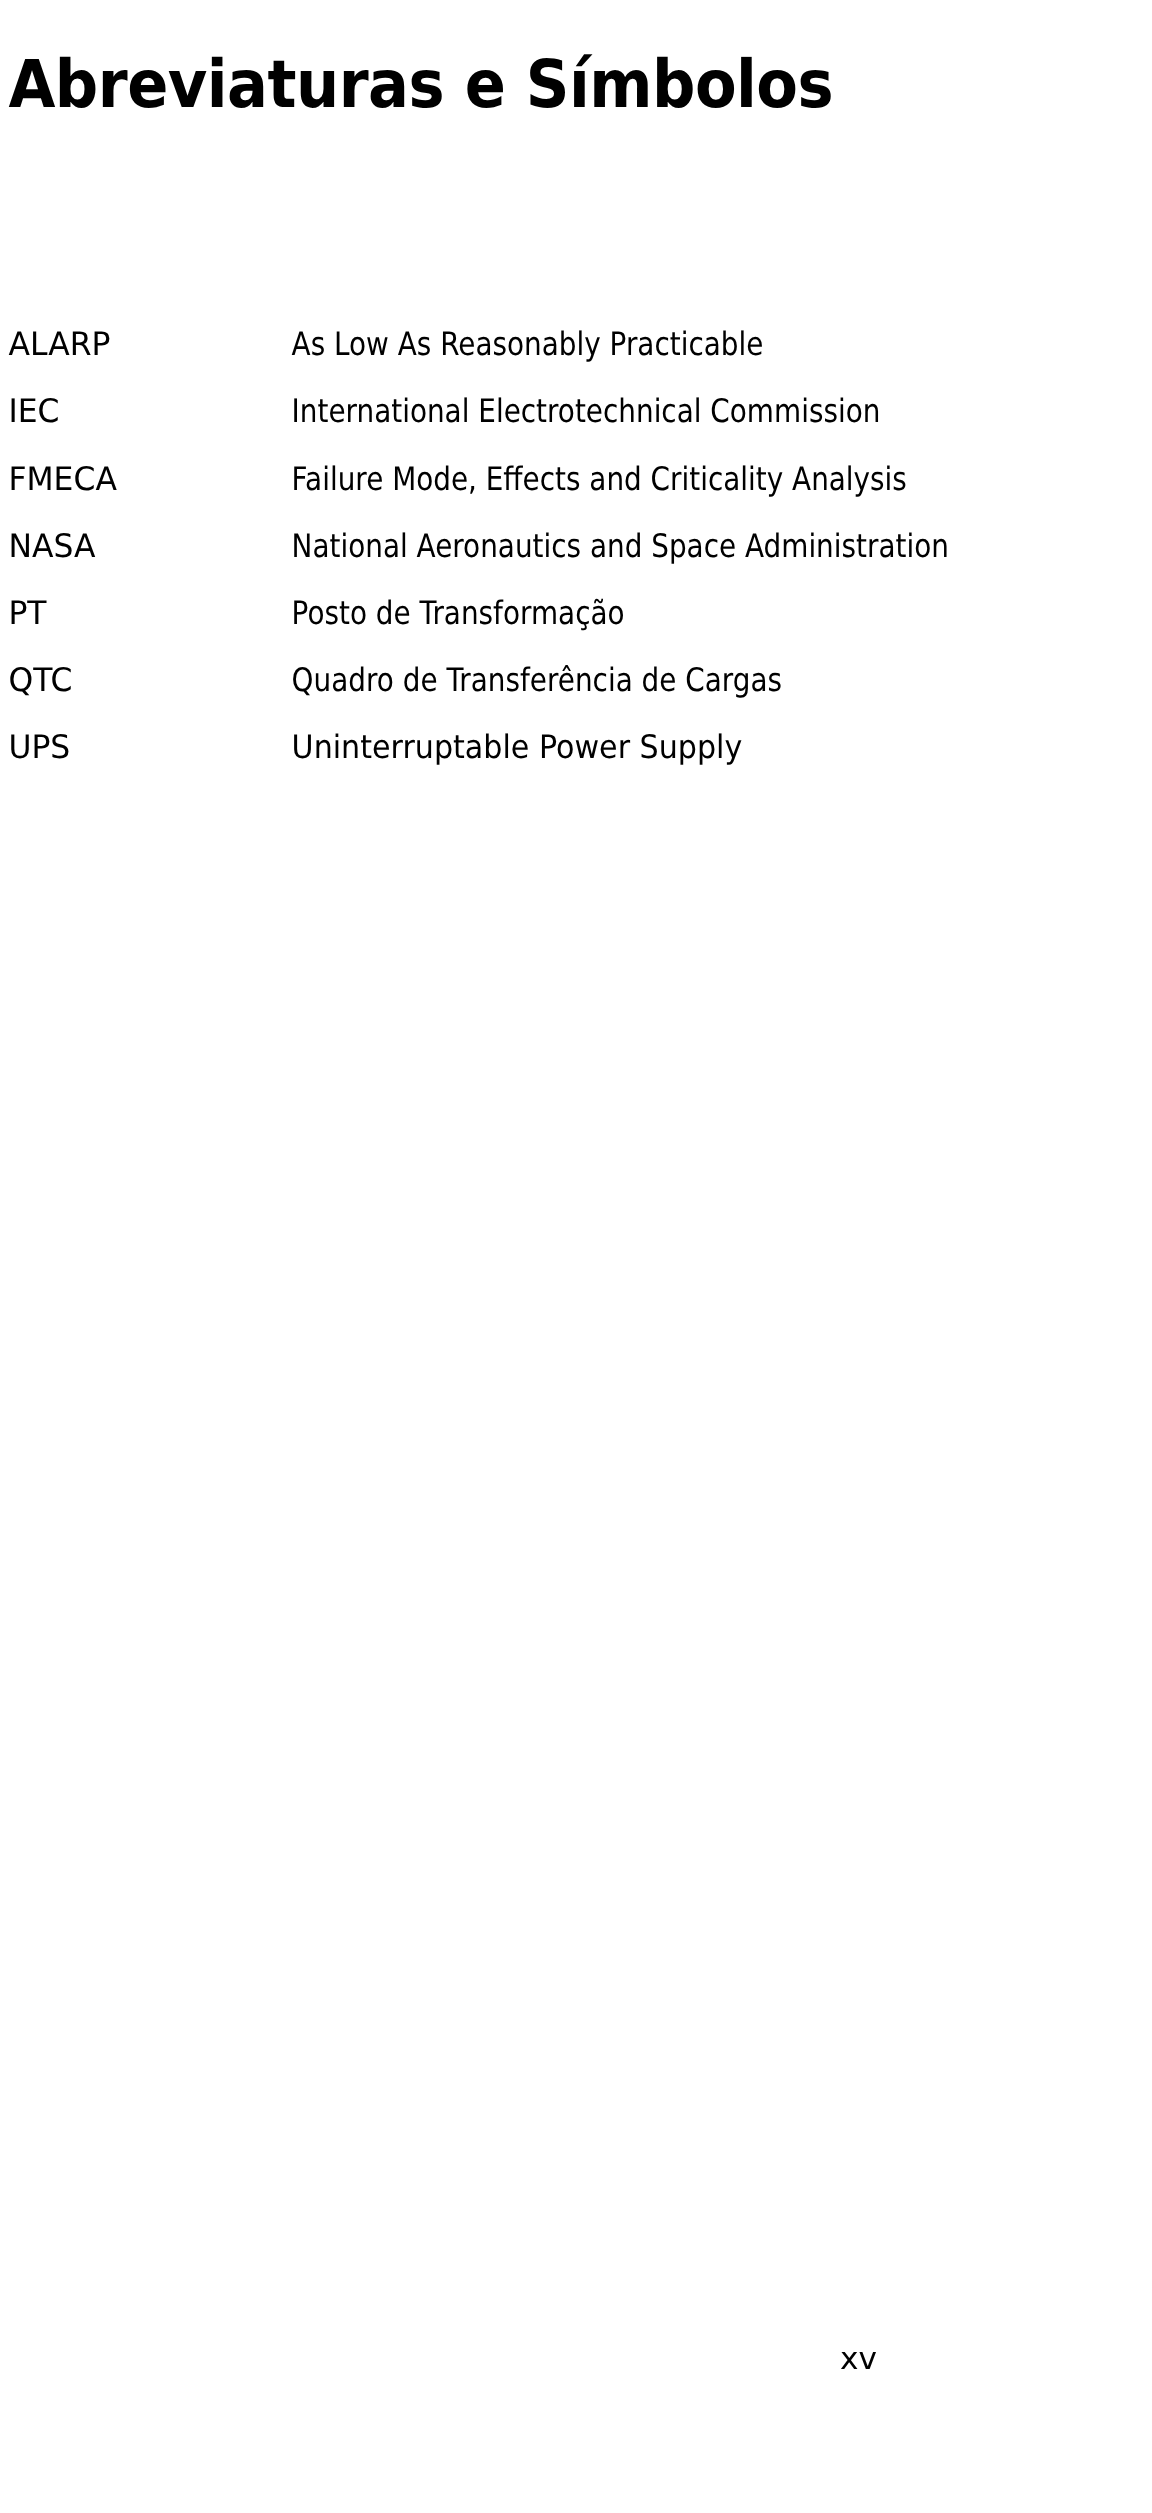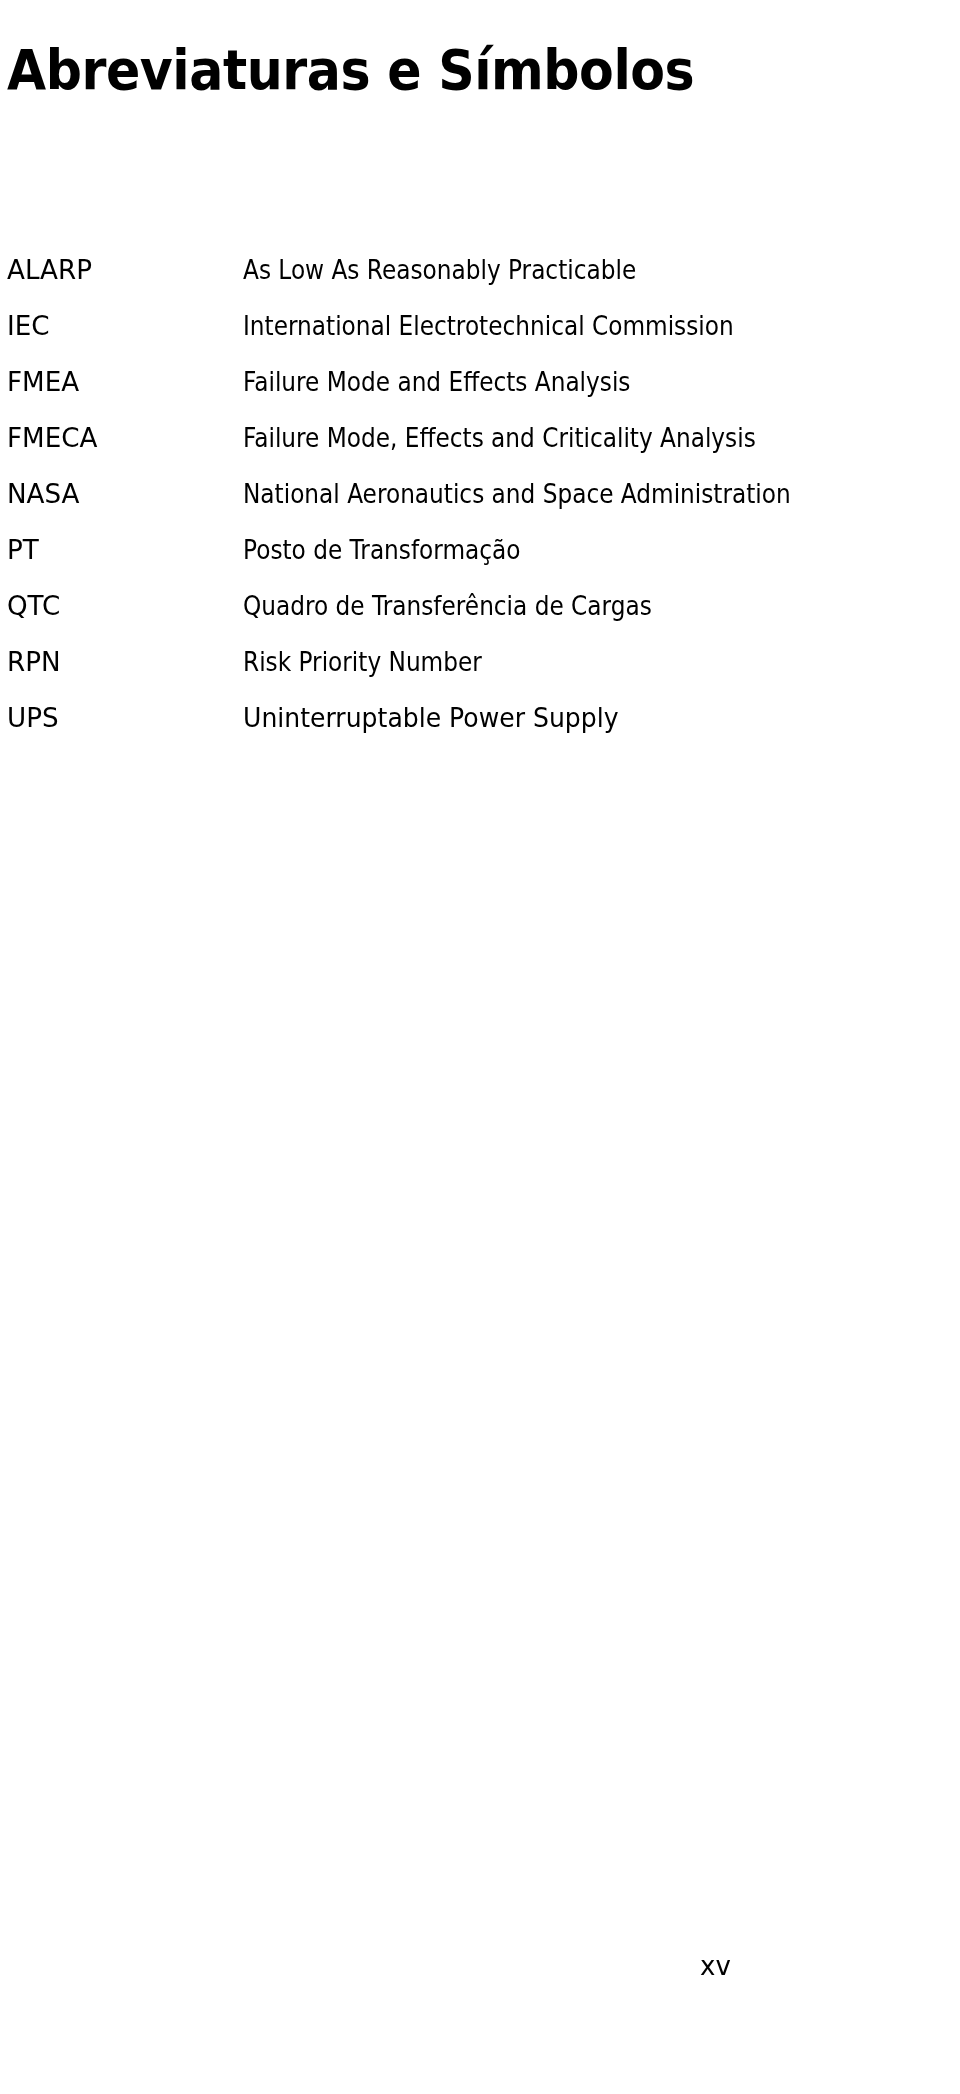--- a/index.html
+++ b/index.html
@@ -37,21 +37,21 @@
     letter-spacing: -0.5px;
     transform: scaleX(0.92);
     transform-origin: left top;
     white-space: nowrap;
   }
 
   
   .abbr-table {
     position: absolute;
     left: 0;
-    top: 250px;
+    top: 268px;
     width: 960px;
   }
 
   .abbr-row {
     position: relative;
     height: 56px;
     width: 960px;
   }
 
   .abbr-term {
@@ -114,24 +114,20 @@
       <span class="abbr-term">ALARP</span>
       <span class="abbr-def">As Low As Reasonably Practicable</span>
     </div>
 
     <div class="abbr-row">
       <span class="abbr-term">IEC</span>
       <span class="abbr-def">International Electrotechnical Commission</span>
     </div>
 
 
-    <div class="abbr-row">
-      <span class="abbr-term">FMEA</span>
-      <span class="abbr-def">Failure Mode and Effects Analysis</span>
-    </div>
 
     <div class="abbr-row">
       <span class="abbr-term">FMECA</span>
       <span class="abbr-def">Failure Mode, Effects and Criticality Analysis</span>
     </div>
 
 
 
     <div class="abbr-row">
       <span class="abbr-term">NASA</span>
@@ -142,24 +138,20 @@
       <span class="abbr-term">PT</span>
       <span class="abbr-def">Posto de Transformação</span>
     </div>
 
 
     <div class="abbr-row">
       <span class="abbr-term">QTC</span>
       <span class="abbr-def">Quadro de Transferência de Cargas</span>
     </div>
 
-    <div class="abbr-row">
-      <span class="abbr-term">RPN</span>
-      <span class="abbr-def">Risk Priority Number</span>
-    </div>
 
     <div class="abbr-row">
       <span class="abbr-term">UPS</span>
       <span class="abbr-def wide">Uninterruptable Power Supply</span>
     </div>
 
   </div>
 
   <div class="page-number">xv</div>
 

